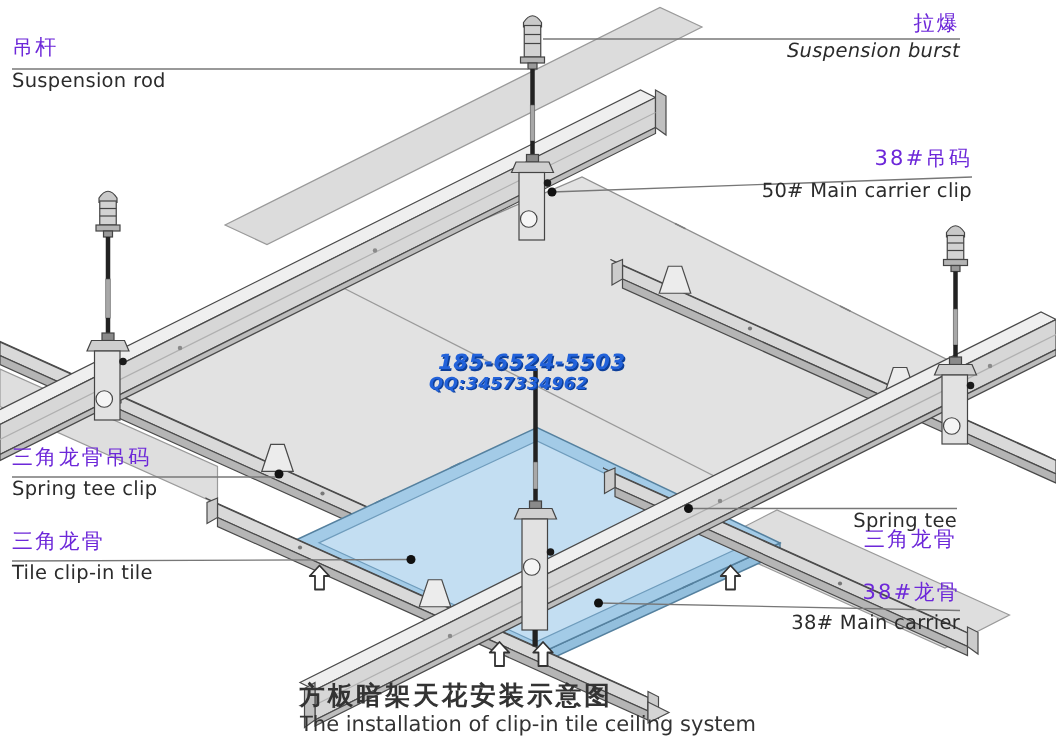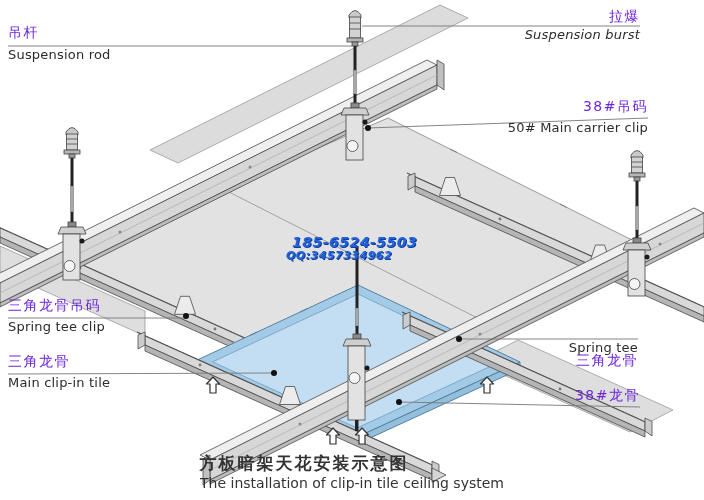--- a/index.html
+++ b/index.html
@@ -218,25 +218,26 @@
   <div class="lbl cn r" style="right:64px;top:8px;">拉爆</div>
   <div class="lbl en r" style="right:64px;top:28px;font-style:italic;">Suspension burst</div>
 
   <div class="lbl cn r" style="right:56px;top:98px;">38#吊码</div>
   <div class="lbl en r" style="right:56px;top:121px;">50# Main carrier clip</div>
 
   <div class="lbl en" style="left:8px;top:320px;">Spring tee clip</div>
   <div class="lbl cn" style="left:8px;top:297px;">三角龙骨吊码</div>
 
   <div class="lbl cn" style="left:8px;top:353px;">三角龙骨</div>
-  <div class="lbl en" style="left:8px;top:376px;">Main clip-in tile</div>
+  <div class="lbl en" style="left:8px;top:376px;">Tile clip-in tile</div>
 
   <div class="lbl cn r" style="right:66px;top:320px;margin-top:32px;">三角龙骨</div>
   <div class="lbl en r" style="right:66px;top:341px;">Spring tee</div>
 
   <div class="lbl cn r" style="right:64px;top:387px;">38#龙骨</div>
+  <div class="lbl en r" style="right:64px;top:409px;">38# Main carrier</div>
 
   <div class="wm" style="left:292px;top:234px;font-size:14px;">185-6524-5503</div>
   <div class="wm" style="left:286px;top:249px;font-size:11px;">QQ:3457334962</div>
 
   <div class="title-cn">方板暗架天花安装示意图</div>
   <div class="title-en">The installation of clip-in tile ceiling system</div>
 </div>
 
 </body></html>

